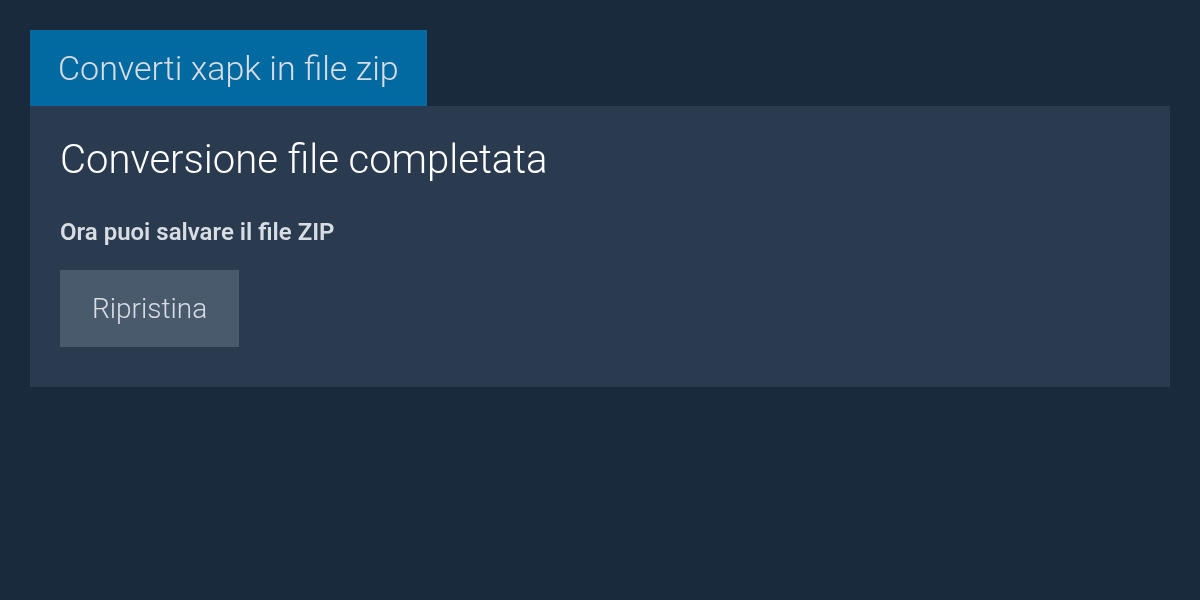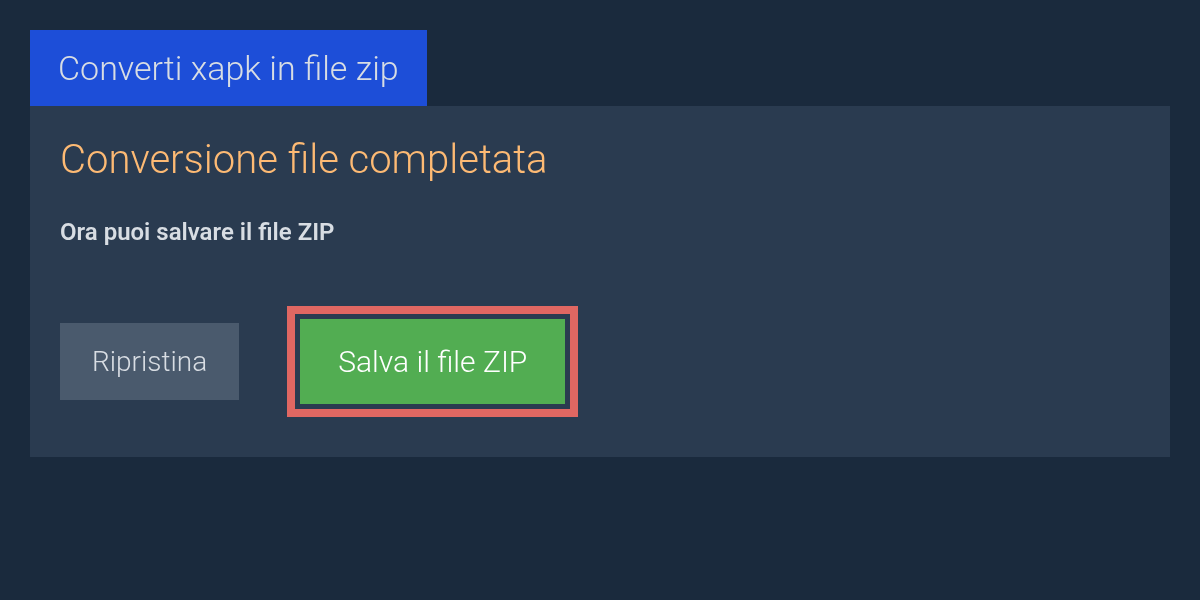--- a/index.html
+++ b/index.html
@@ -13,42 +13,42 @@
       background-color: #1a2a3d;
       font-family: -apple-system, BlinkMacSystemFont, "Segoe UI", Roboto, "Helvetica Neue", Arial, sans-serif;
       color: #d8dde3;
       overflow: hidden;
     }
     .container {
       padding: 30px 30px 0 30px;
     }
     .tab {
       display: inline-block;
-      background-color: #1d4ed8;
+      background-color: #0369a1;
       padding: 18px 28px;
       font-size: 34px;
       font-weight: 300;
       color: #d8dde3;
     }
     .panel {
       background-color: #2a3b50;
       padding: 30px 30px 40px 30px;
       width: 100%;
     }
     .heading {
       font-size: 40px;
       font-weight: 300;
-      color: #fdba74;
+      color: #ffffff;
       margin-bottom: 35px;
     }
     .subtext {
       font-size: 24px;
       font-weight: 600;
       color: #d8dde3;
-      margin-bottom: 60px;
+      margin-bottom: 24px;
     }
     .button-row {
       display: flex;
       align-items: center;
       gap: 48px;
     }
     .btn-reset {
       background-color: #4a5a6d;
       color: #d8dde3;
       border: none;
@@ -79,18 +79,15 @@
 
 <div class="container">
   <div class="tab">
     <span>Converti xapk in file zip</span>
   </div>
   <div class="panel">
     <h1 class="heading">Conversione file completata</h1>
     <p class="subtext">Ora puoi salvare il file ZIP</p>
     <div class="button-row">
       <button class="btn-reset">Ripristina</button>
-      <div class="btn-save-wrapper">
-        <button class="btn-save">Salva il file ZIP</button>
-      </div>
     </div>
   </div>
 </div>
 
 </body></html>

